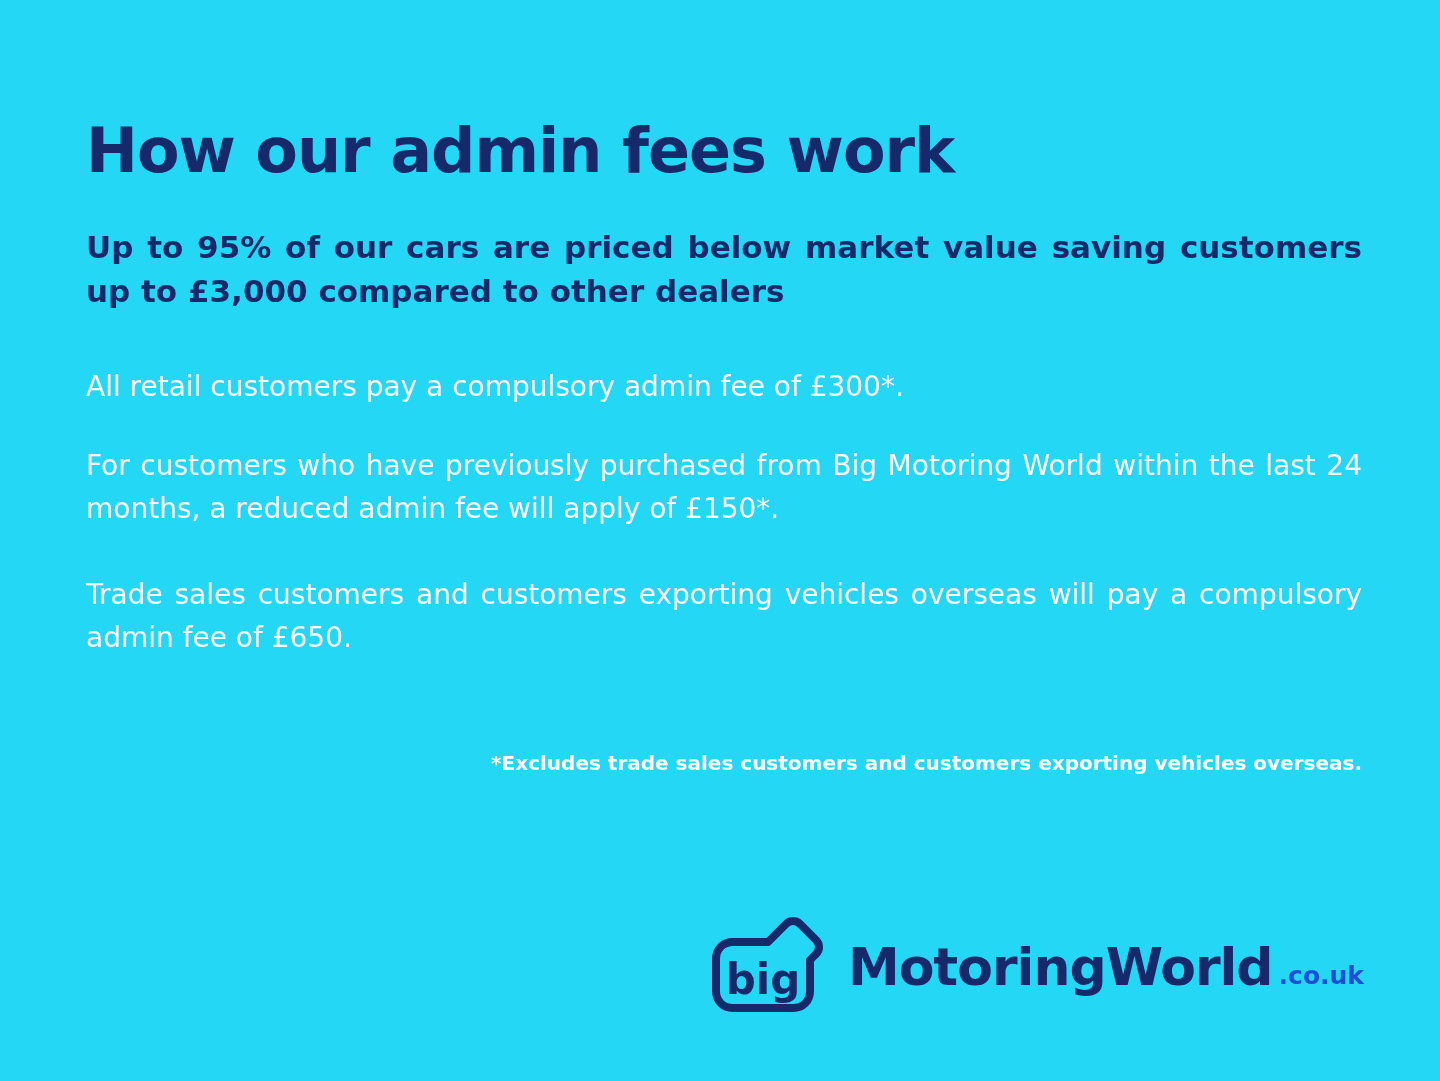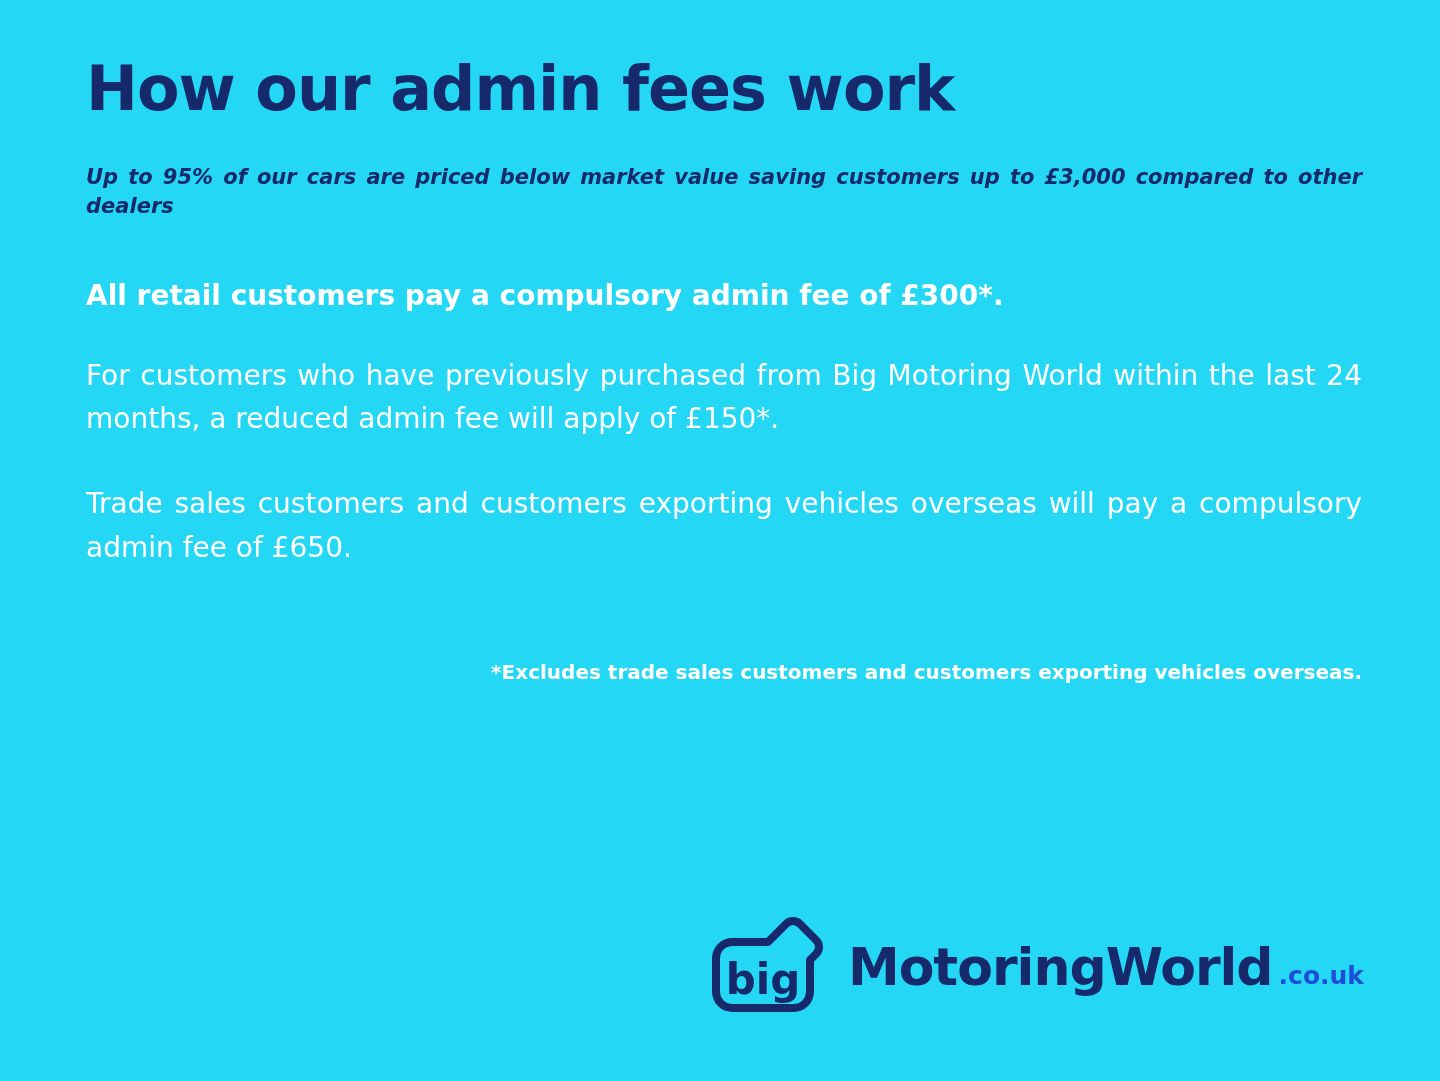--- a/index.html
+++ b/index.html
@@ -28,47 +28,46 @@
     width: 1278px;
   }
 
   .headline {
     font-family: "DejaVu Sans", sans-serif;
     font-weight: bold;
     font-size: 62px;
     line-height: 1.05;
     letter-spacing: -1px;
     color: #15296B;
-    margin-top: 56px;
+    margin-top: 118px;
     white-space: nowrap;
   }
 
   .subhead {
     font-family: "DejaVu Sans", sans-serif;
     font-weight: bold;
-    font-size: 21px;
+    font-size: 31px;
     line-height: 1.42;
     letter-spacing: 0px;
     color: #15296B;
     margin-top: 30px;
     text-align: justify;
     width: 1276px;
-    font-style: italic;
   }
 
   .body-block {
     color: #FFFFFF;
     font-family: "DejaVu Sans", sans-serif;
     font-weight: normal;
     font-size: 28px;
     line-height: 1.55;
     text-align: justify;
     width: 1276px;
   }
-  .body-block.p1 { margin-top: 52px; font-weight: bold; }
+  .body-block.p1 { margin-top: 52px; }
   .body-block.p2 { margin-top: 36px; }
   .body-block.p3 { margin-top: 42px; }
 
   .footnote {
     color: #FFFFFF;
     font-family: "DejaVu Sans", sans-serif;
     font-weight: bold;
     font-size: 20px;
     line-height: 1.3;
     margin-top: 90px;

